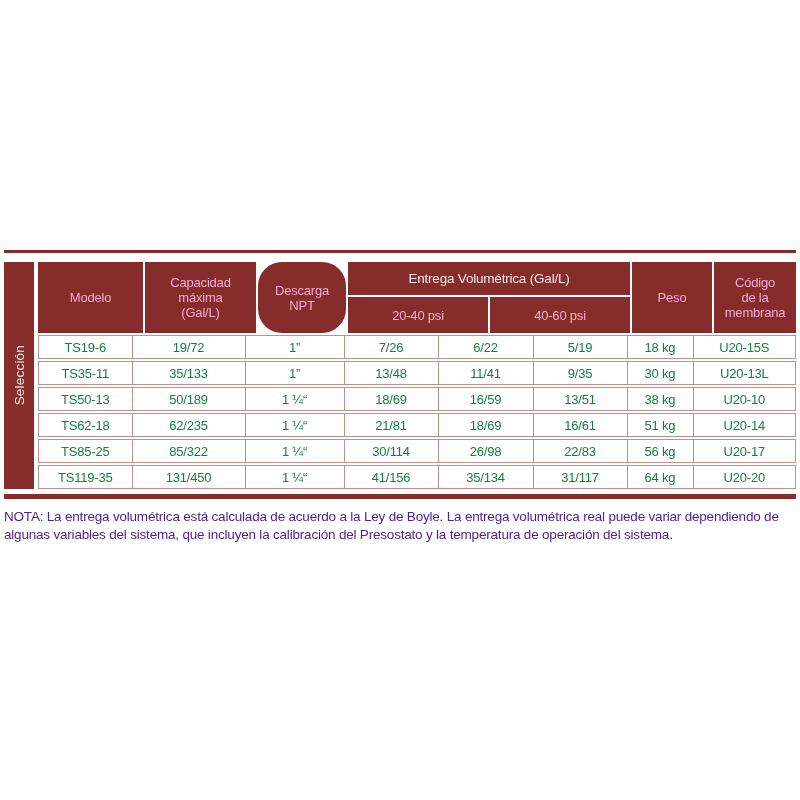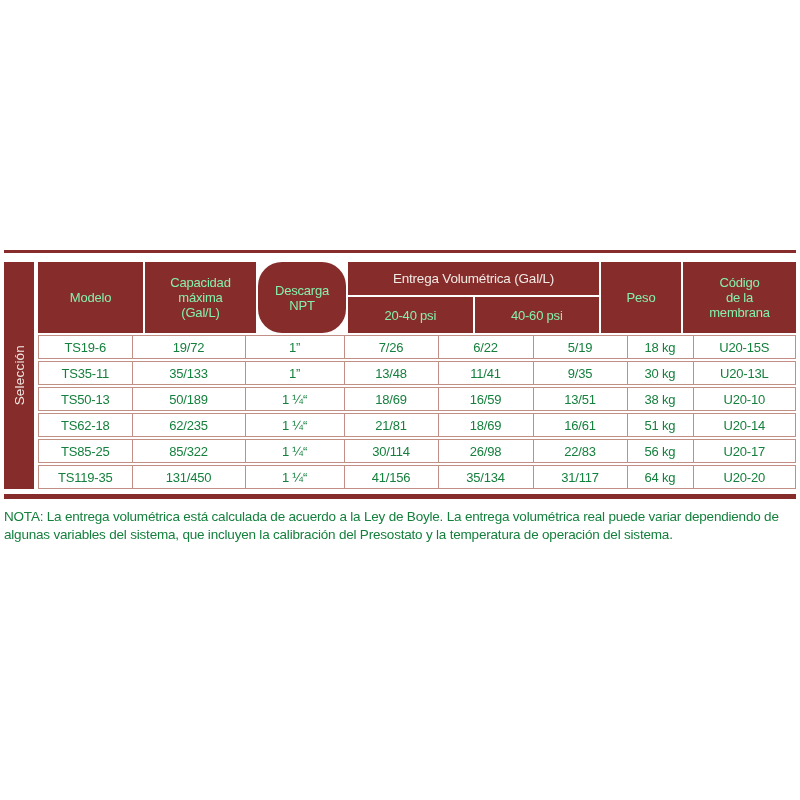--- a/index.html
+++ b/index.html
@@ -34,30 +34,30 @@
   .vtext {
     writing-mode: vertical-rl; transform: rotate(180deg);
     color: #f1e9e4; font-size: 13.5px; letter-spacing: 0.2px; white-space: nowrap;
   }
 
   .main { flex: 1; display: flex; flex-direction: column; gap: 2px; }
 
   
   .thead { display: flex; gap: 2px; height: 71px; }
   .hcell {
-    background: #862d2b; color: #86efac; font-size: 13px; line-height: 15px;
+    background: #862d2b; color: #f9a8d4; font-size: 13px; line-height: 15px;
     display: flex; flex-direction: column; align-items: center; justify-content: center;
     text-align: center; letter-spacing: -0.2px;
   }
   .c1 { width: 105px; }
   .c2 { width: 111px; }
   .c3 { width: 88px; border-radius: 24px; }
   .c7 { width: 80px; }
   .c8 { flex: 1; }
-  .hgroup { width: 251px; display: flex; flex-direction: column; gap: 2px; }
+  .hgroup { width: 282px; display: flex; flex-direction: column; gap: 2px; }
   .gtitle {
     height: 33px; background: #862d2b; color: #f1e9e4; font-size: 13.5px;
     display: flex; align-items: center; justify-content: center; letter-spacing: -0.2px;
   }
   .gsub { flex: 1; display: flex; gap: 2px; }
   .gsub .hcell { flex: 1; }
 
   
   .trow {
     display: flex; height: 24px; background: #fff;
@@ -73,21 +73,21 @@
   .d2 { width: 113px; }
   .d3 { width: 99px; }
   .d4 { width: 94px; }
   .d5 { width: 95px; }
   .d6 { width: 94px; }
   .d7 { width: 66px; }
   .d8 { flex: 1; }
 
   .note {
     position: absolute; left: 4px; top: 508px; width: 792px;
-    color: #15803d; font-size: 13.5px; line-height: 18px; letter-spacing: -0.2px;
+    color: #4c1d95; font-size: 13.5px; line-height: 18px; letter-spacing: -0.2px;
   }
 </style>
 </head>
 <body>
 
 <div class="page">
 
   <div class="top-rule"></div>
 
   <div class="spec-table">

